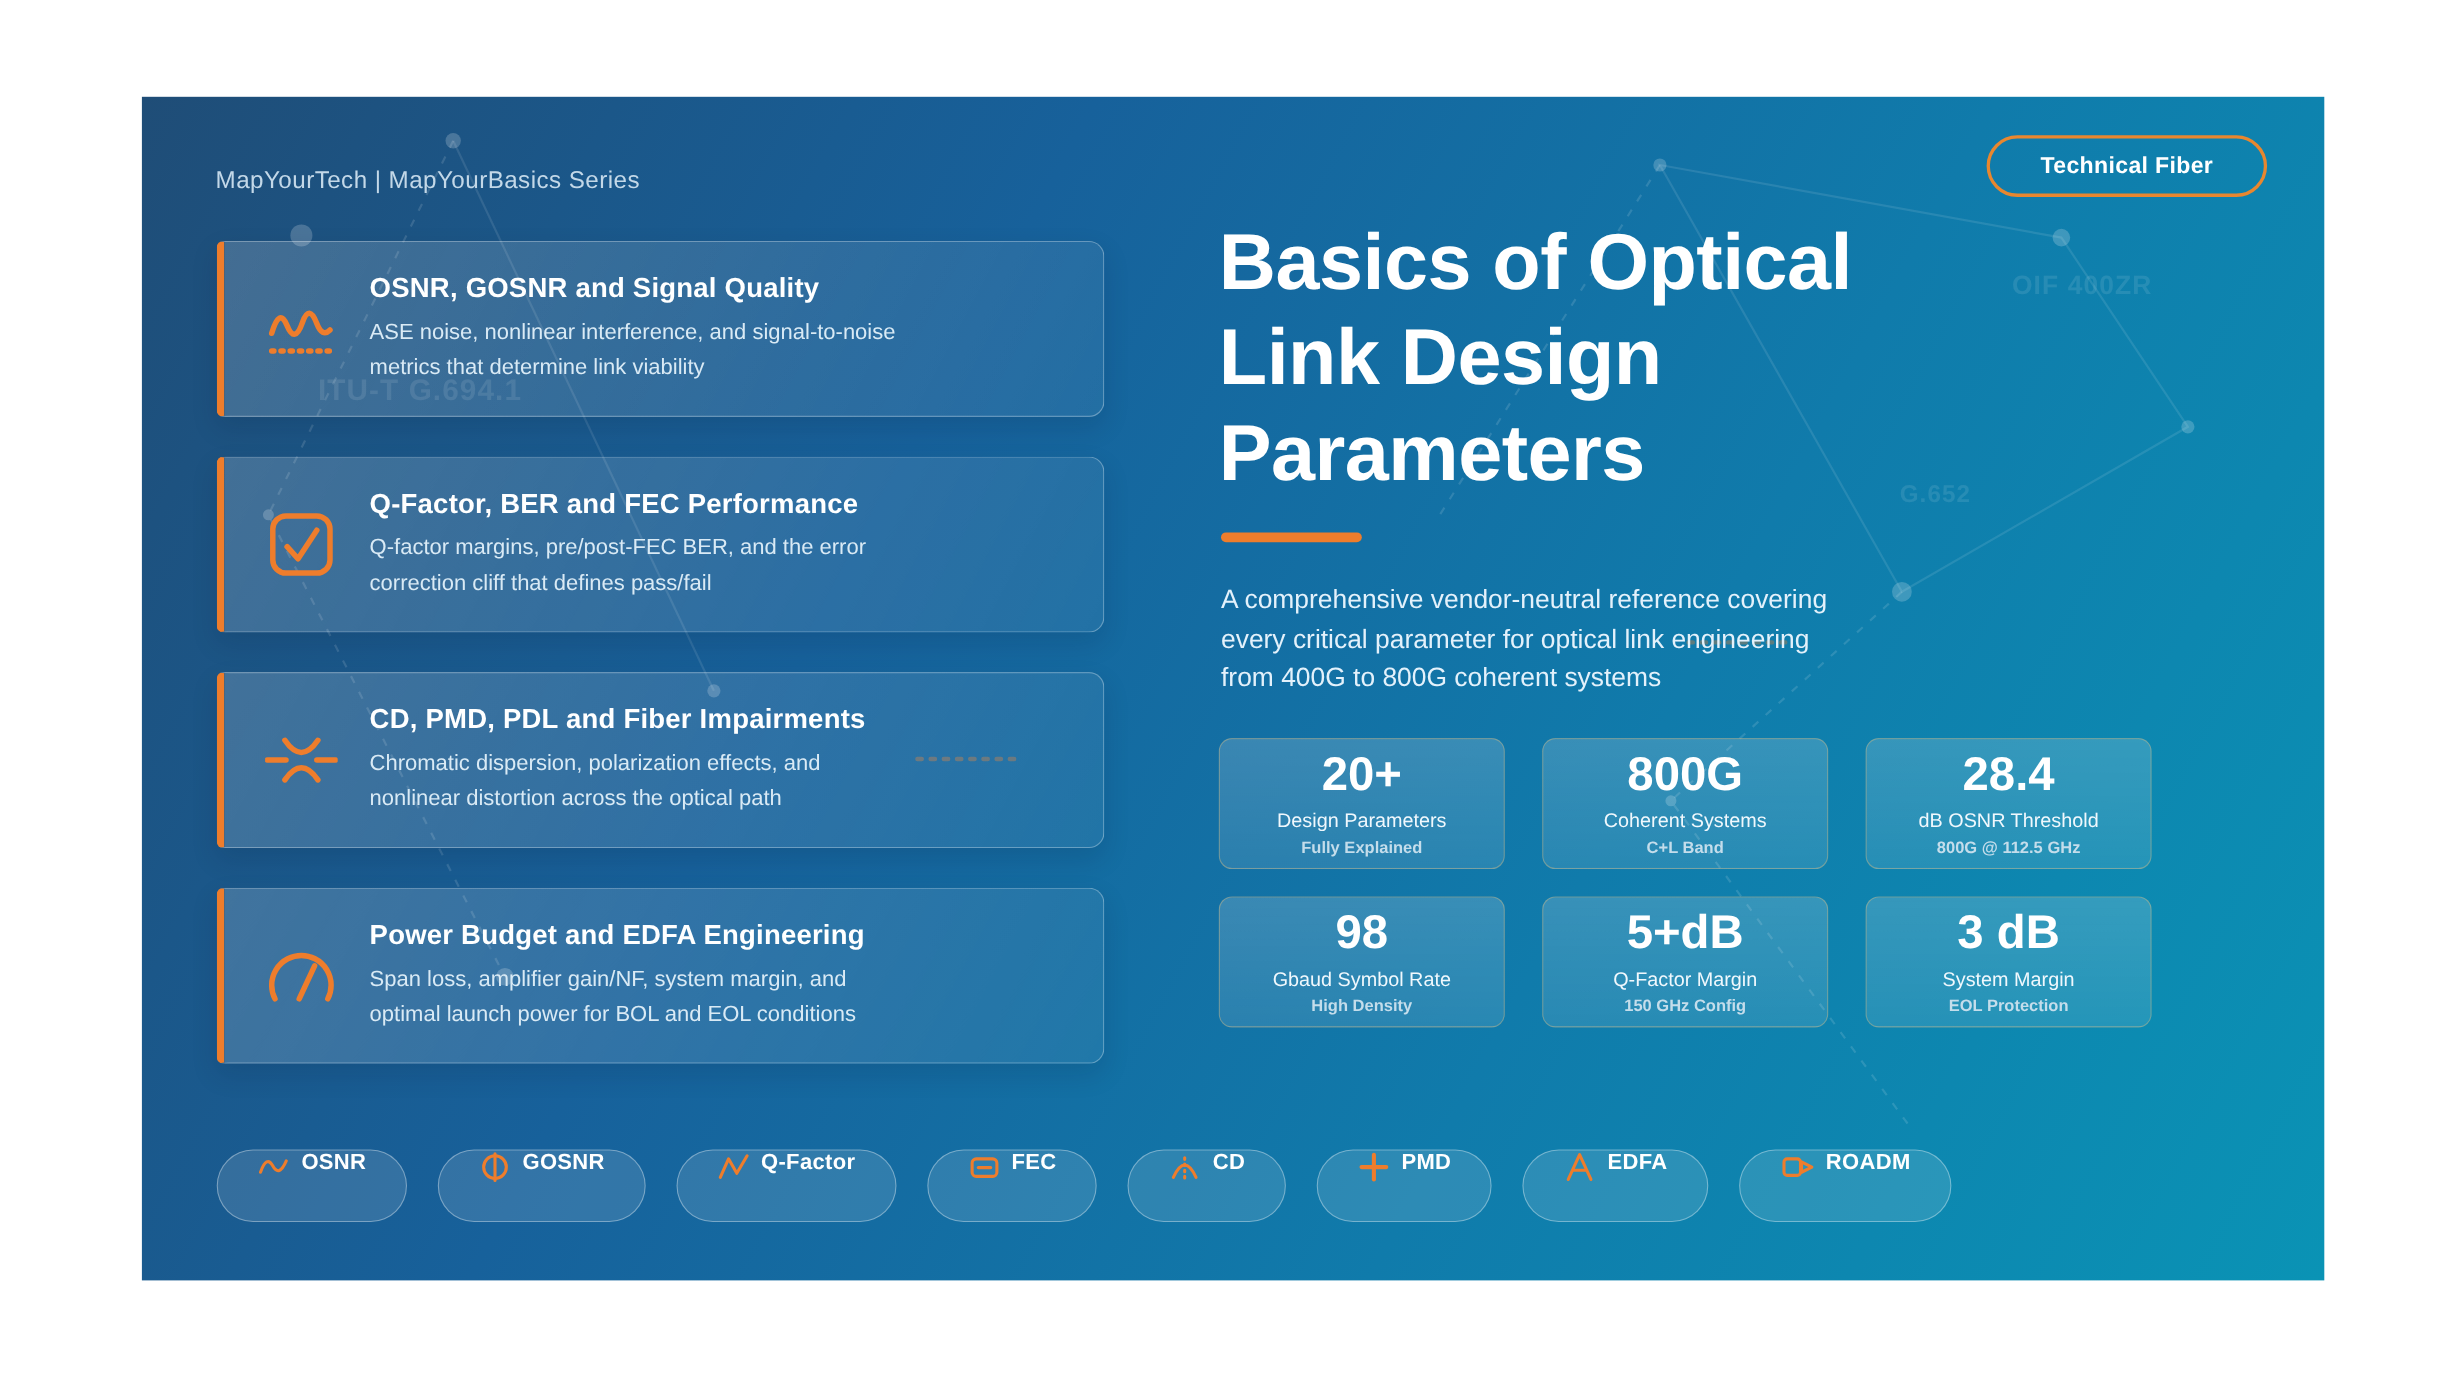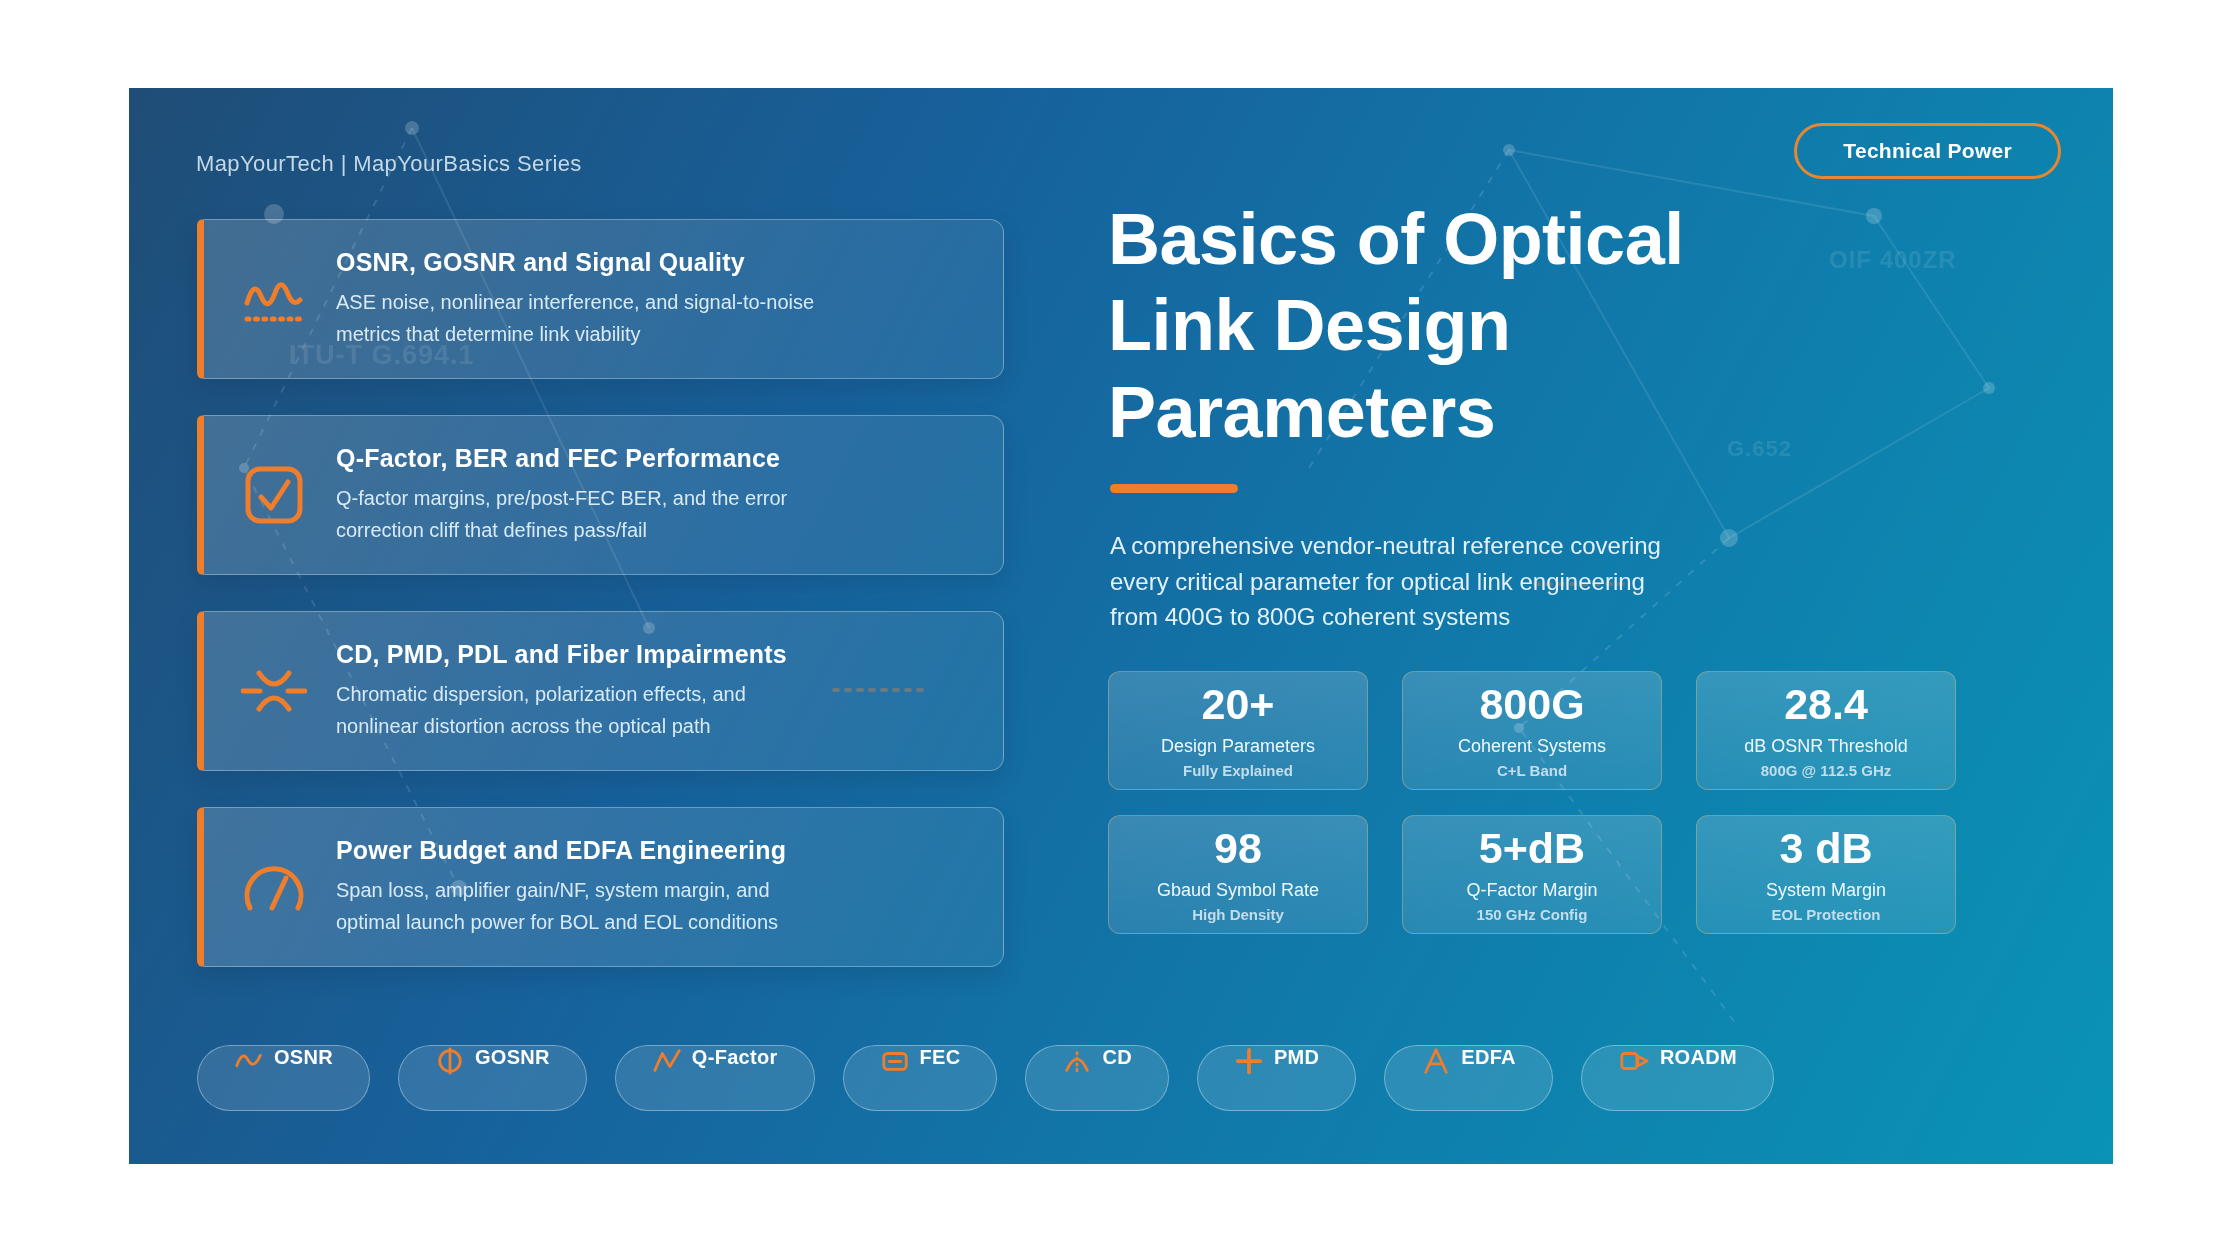--- a/index.html
+++ b/index.html
@@ -114,21 +114,21 @@
       <circle cx="145" cy="126" r="10"></circle>
     </g>
   </svg>
 
   <div class="watermark wm-itu">ITU-T G.694.1</div>
   <div class="watermark wm-oif">OIF 400ZR</div>
   <div class="watermark wm-g652">G.652</div>
 
   <div class="brand">MapYourTech | MapYourBasics Series</div>
   <button class="cta">
-    <span>Technical Power</span>
+    <span>Technical Fiber</span>
   </button>
 
   <div class="topics">
 
     <div class="topic-card">
       <span class="topic-icon">
         <svg width="64" height="56" viewBox="0 0 62 56" class="icon-orange" stroke-width="5">
           <path d="M4 32 Q 11 8 18 25 Q 25 42 32 22 Q 38 5 45 23 Q 50 36 57 29"></path>
           <path d="M4 48 H58" stroke-width="5" stroke-dasharray="2 6.4"></path>
         </svg>

